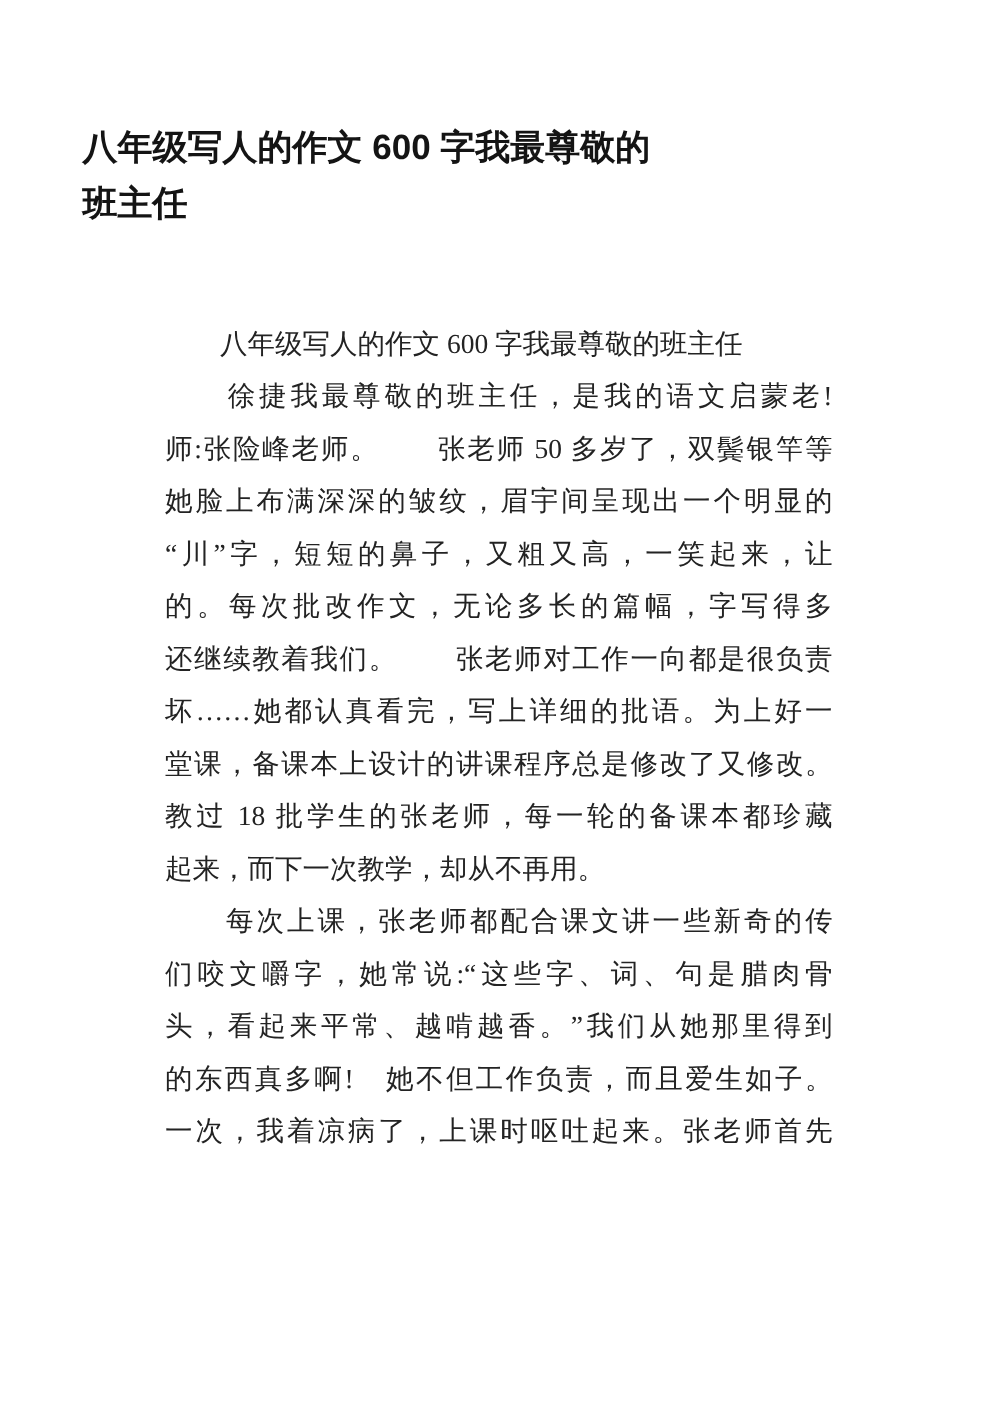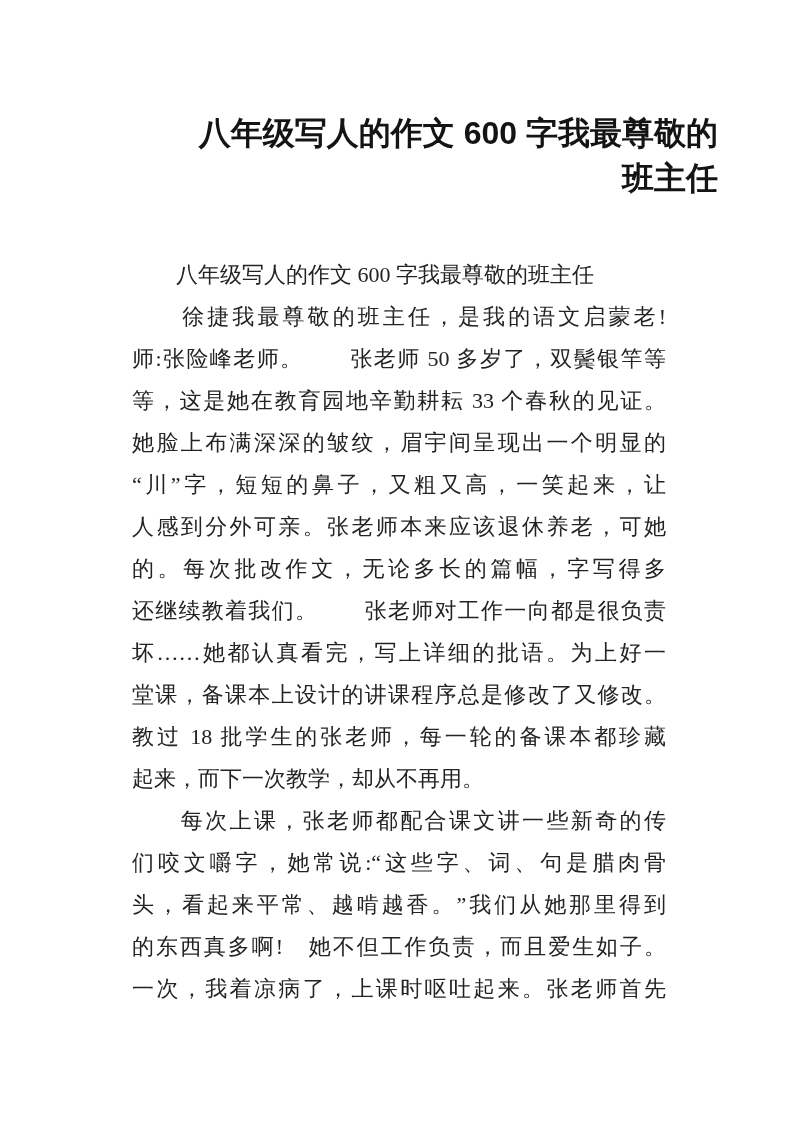--- a/index.html
+++ b/index.html
@@ -12,25 +12,25 @@
     width: 800px;
     height: 1132px;
     background: #ffffff;
     overflow: hidden;
   }
   .doc-title {
     position: absolute;
     left: 66px;
     right: 66px;
     top: 95px;
-    margin: 16px;
-    text-align: right;
+    margin: 0;
+    text-align: left;
     font-family: "Liberation Sans", "DejaVu Sans", sans-serif;
     font-weight: 700;
-    font-size: 32px;
+    font-size: 28px;
     line-height: 45px;
     color: #141414;
   }
   .t-line {
     display: block;
   }
   .essay-body {
     position: absolute;
     left: 132px;
     top: 254px;
@@ -57,24 +57,22 @@
 
   <h1 class="doc-title">
     <span class="t-line">八年级写人的作文 600 字我最尊敬的</span>
     <span class="t-line">班主任</span>
   </h1>
 
   <div class="essay-body">
     <div class="line last-left">　　八年级写人的作文 600 字我最尊敬的班主任</div>
     <div class="line">　　徐捷我最尊敬的班主任，是我的语文启蒙老!</div>
     <div class="line">师:张险峰老师。　　张老师 50 多岁了，双鬓银竿等</div>
-    <div class="line">等，这是她在教育园地辛勤耕耘 33 个春秋的见证。</div>
     <div class="line">她脸上布满深深的皱纹，眉宇间呈现出一个明显的</div>
     <div class="line">“川”字，短短的鼻子，又粗又高，一笑起来，让</div>
-    <div class="line">人感到分外可亲。张老师本来应该退休养老，可她</div>
     <div class="line">的。每次批改作文，无论多长的篇幅，字写得多</div>
     <div class="line">还继续教着我们。　　张老师对工作一向都是很负责</div>
     <div class="line">坏……她都认真看完，写上详细的批语。为上好一</div>
     <div class="line">堂课，备课本上设计的讲课程序总是修改了又修改。</div>
     <div class="line">教过 18 批学生的张老师，每一轮的备课本都珍藏</div>
     <div class="line last-left">起来，而下一次教学，却从不再用。</div>
     <div class="line">　　每次上课，张老师都配合课文讲一些新奇的传</div>
     <div class="line">们咬文嚼字，她常说:“这些字、词、句是腊肉骨</div>
     <div class="line">头，看起来平常、越啃越香。”我们从她那里得到</div>
     <div class="line">的东西真多啊!　她不但工作负责，而且爱生如子。</div>

